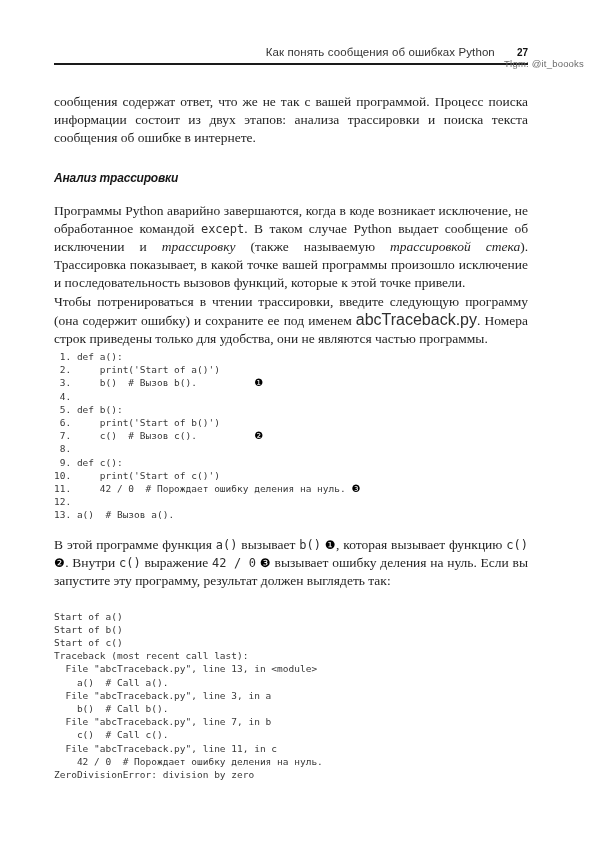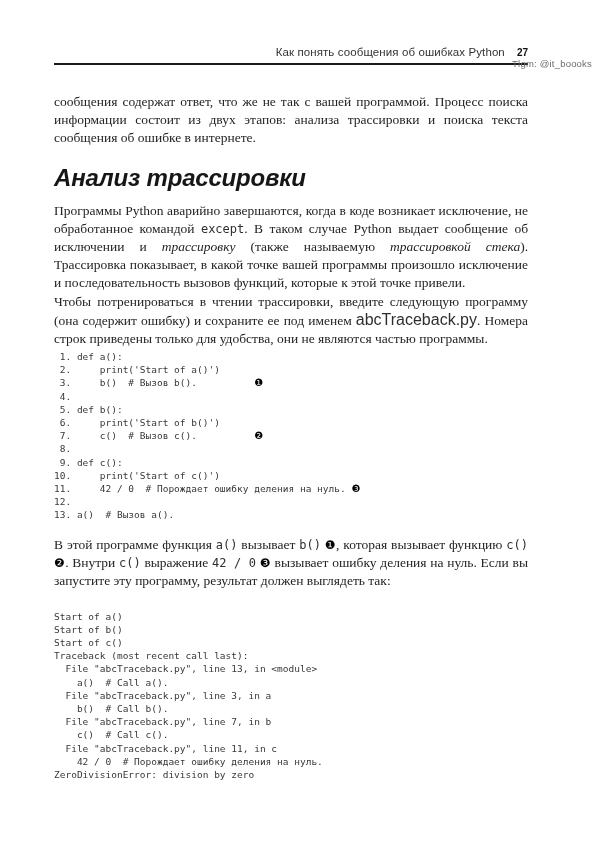--- a/index.html
+++ b/index.html
@@ -7,29 +7,29 @@
   body {
     width:600px; height:848px;
     font-family:"Liberation Serif", serif;
     color:#242424;
     position:relative;
     overflow:hidden;
   }
   .page { position:relative; width:600px; height:848px; background:#fff; }
 
   .watermark {
-    position:absolute; top:12px; right:8px;
+    position:absolute; top:12px; right:16px;
     font-family:"Liberation Sans", sans-serif;
     font-size:9.5px; color:#6b6b6b; letter-spacing:0.2px;
   }
 
   .runhead {
     margin:46px 72px 0 54px;
     display:flex; justify-content:flex-end; align-items:baseline;
-    gap:12px;
+    gap:22px;
     border-bottom:2px solid #1a1a1a;
     padding-bottom:5px;
   }
   .rh-title {
     font-family:"Liberation Sans", sans-serif;
     font-size:11.5px; color:#333333; letter-spacing:0.1px;
   }
   .rh-page {
     font-family:"Liberation Sans", sans-serif;
     font-size:10px; font-weight:bold; color:#111111;
@@ -44,21 +44,21 @@
   }
   .p1 { margin-top:28px; }
   .p2 { margin-top:13px; }
   .p3 { margin-top:1px; }
   .p4 { margin-top:14px; }
 
   h2.section {
     margin-top:20px;
     font-family:"Liberation Sans", sans-serif;
     font-style:italic; font-weight:bold;
-    font-size:24px; line-height:22px;
+    font-size:12px; line-height:22px;
     color:#161616; letter-spacing:-0.2px;
   }
 
   pre.code {
     font-family:"DejaVu Sans Mono", monospace;
     font-size:9.5px; line-height:13.2px;
     color:#383838;
     white-space:pre;
   }
   pre.listing { margin-top:2px; }

